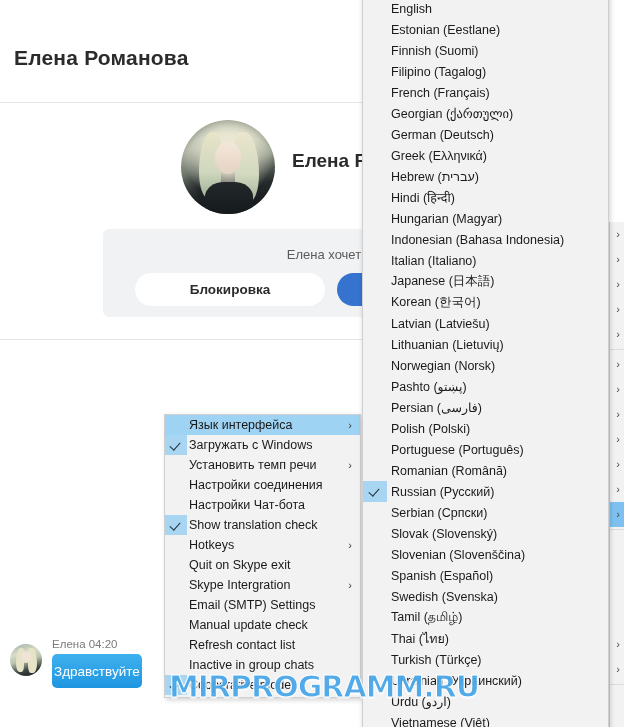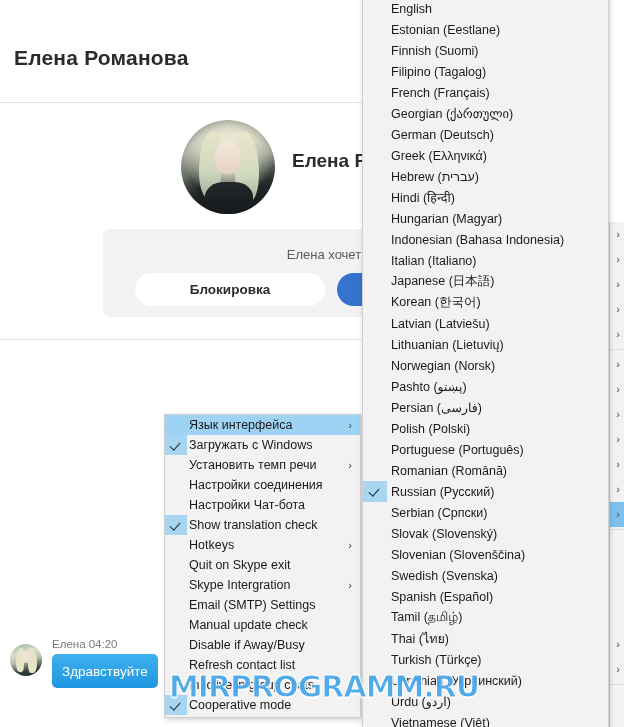--- a/index.html
+++ b/index.html
@@ -108,21 +108,21 @@
   }
   .msg-avatar .f { position:absolute; left:11px; top:7px; width:10px; height:12px; border-radius:50%; background:#f0e2d4; }
   .msg-avatar .h { position:absolute; left:6px; top:4px; width:8px; height:24px; border-radius:60% 20% 30% 40%; background:#e6e3c7; }
   .msg-avatar .h2 { position:absolute; left:18px; top:4px; width:9px; height:25px; border-radius:20% 60% 40% 30%; background:#e6e3c7; }
   .msg-meta {
     position:absolute; left:42px; top:0;
     font-size:11.5px; color:#7a7a7a; white-space:nowrap;
   }
   .msg-bubble {
     position:absolute; left:42px; top:16px; height:34px;
-    padding:0 10px; border-radius:5px;
+    padding:0 2px; border-radius:5px;
     background:linear-gradient(180deg,#3fb0ee 0%,#1e96e0 100%);
     color:#ffffff; font-size:13.5px;
     display:flex; align-items:center; white-space:nowrap;
   }
 
   
   .win-edge { position:absolute; left:607px; top:0; width:2px; height:727px; background:#9a9a9a; }
 
   
   .far-submenu {
@@ -338,24 +338,20 @@
       <div class="ctx-item">
         <span class="check-cell"></span>
         <span class="lbl">Email (SMTP) Settings</span>
       </div>
       <div class="ctx-item">
         <span class="check-cell"></span>
         <span class="lbl">Manual update check</span>
       </div>
       <div class="ctx-item">
         <span class="check-cell"></span>
-        <span class="lbl">Disable if Away/Busy</span>
-      </div>
-      <div class="ctx-item">
-        <span class="check-cell"></span>
         <span class="lbl">Refresh contact list</span>
       </div>
       <div class="ctx-item">
         <span class="check-cell"></span>
         <span class="lbl">Inactive in group chats</span>
       </div>
       <div class="ctx-item checked">
         <span class="check-cell"></span>
         <span class="lbl">Cooperative mode</span>
       </div>
@@ -465,28 +461,28 @@
       <div class="lang-item">
         <span class="check-cell"></span>
         <span class="lbl">Slovak (Slovenský)</span>
       </div>
       <div class="lang-item">
         <span class="check-cell"></span>
         <span class="lbl">Slovenian (Slovenščina)</span>
       </div>
       <div class="lang-item">
         <span class="check-cell"></span>
+        <span class="lbl">Spanish (Español)</span>
+      </div>
+      <div class="lang-item">
+        <span class="check-cell"></span>
         <span class="lbl">Swedish (Svenska)</span>
       </div>
       <div class="lang-item">
         <span class="check-cell"></span>
-        <span class="lbl">Spanish (Español)</span>
-      </div>
-      <div class="lang-item">
-        <span class="check-cell"></span>
         <span class="lbl">Tamil (தமிழ்)</span>
       </div>
       <div class="lang-item">
         <span class="check-cell"></span>
         <span class="lbl">Thai (ไทย)</span>
       </div>
       <div class="lang-item">
         <span class="check-cell"></span>
         <span class="lbl">Turkish (Türkçe)</span>
       </div>

